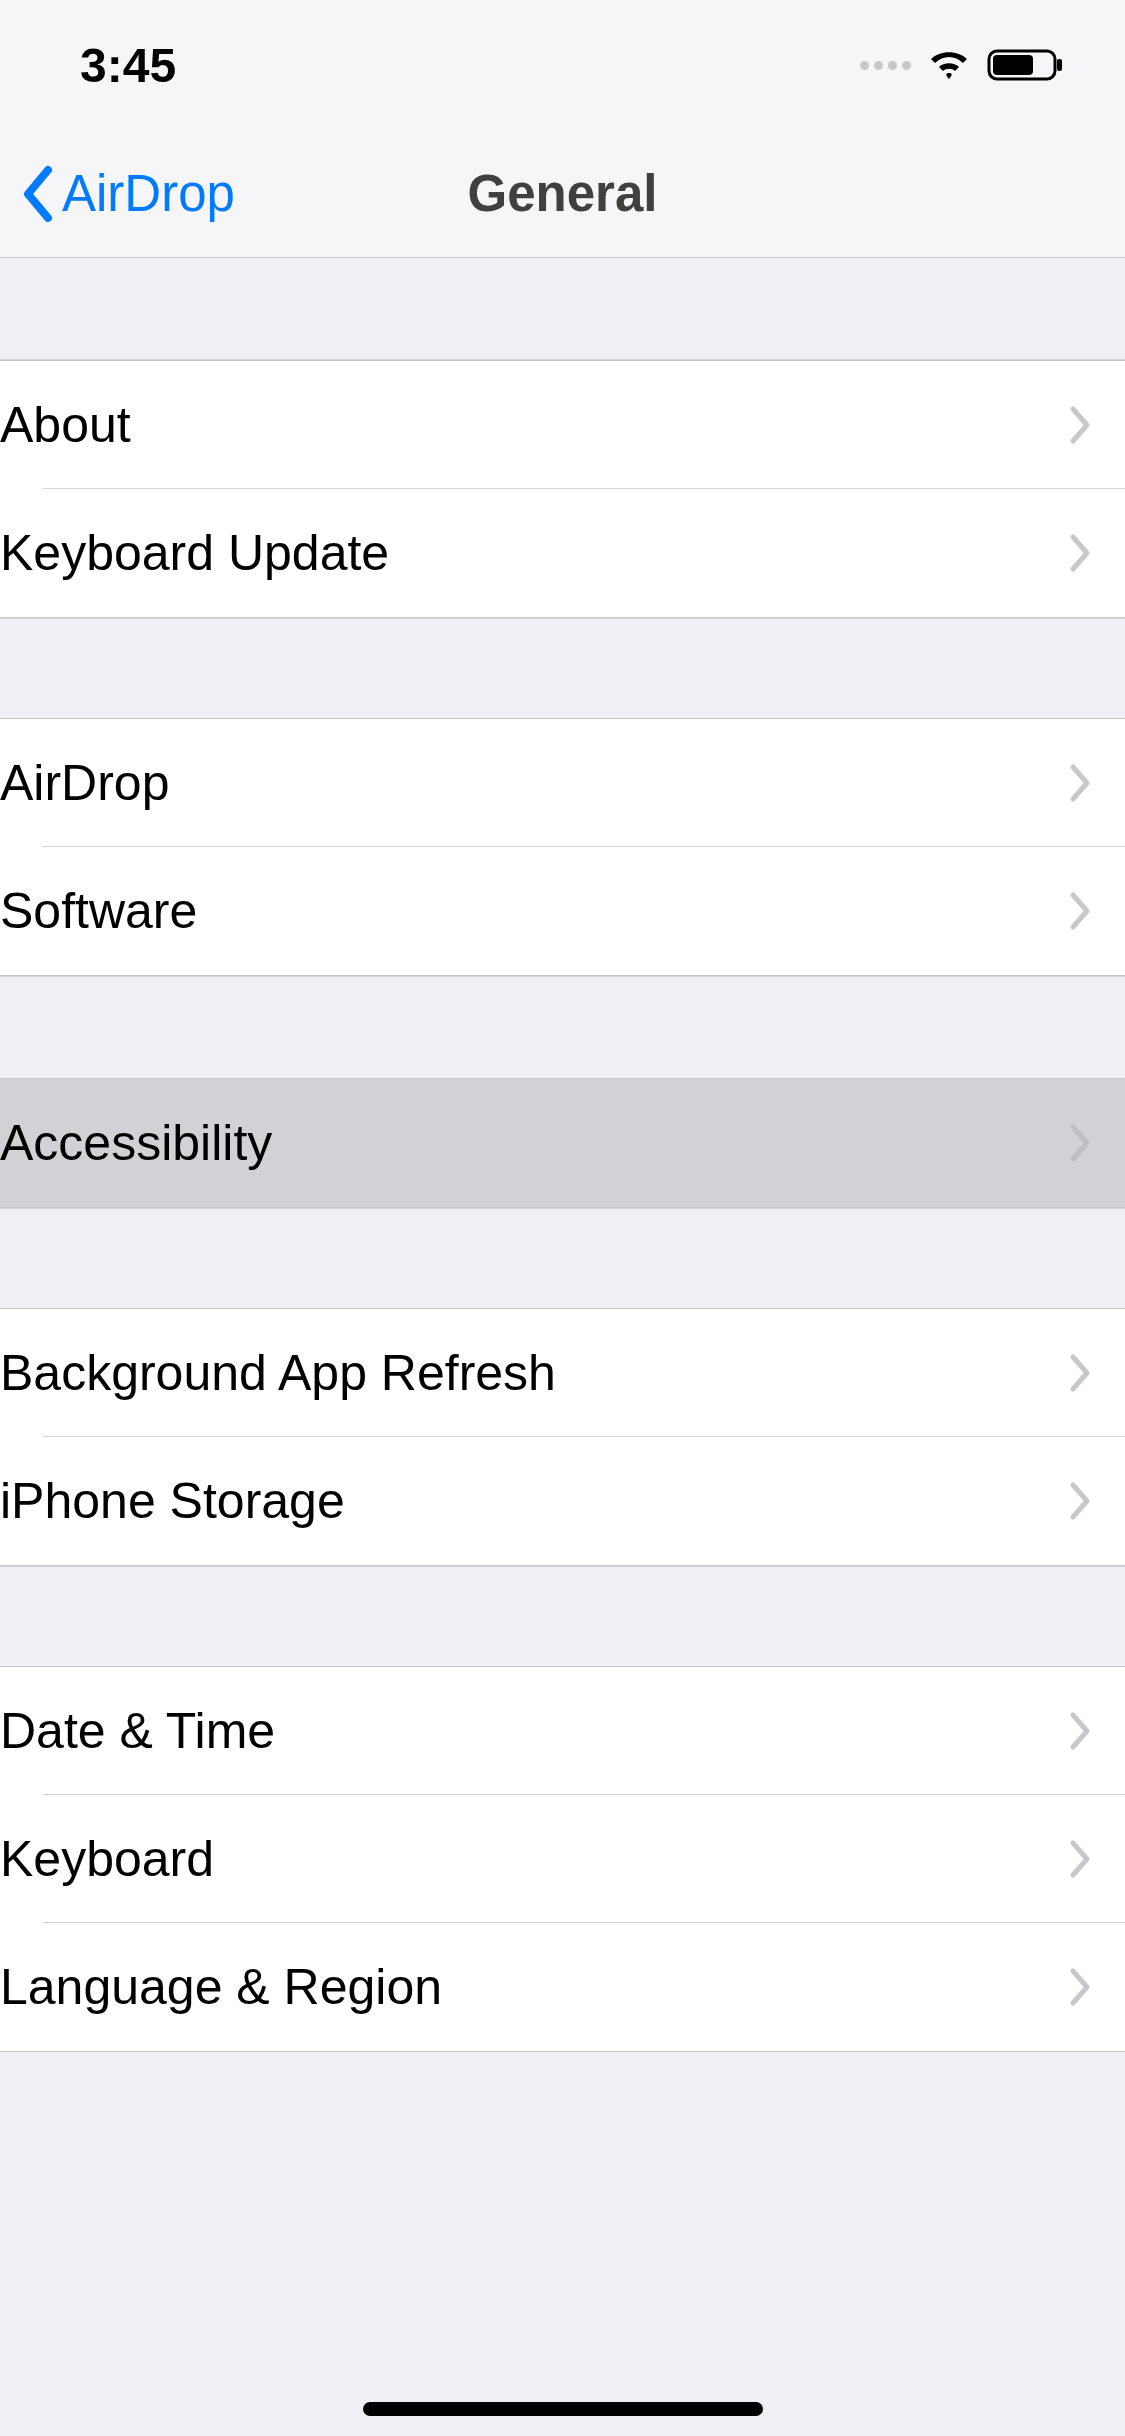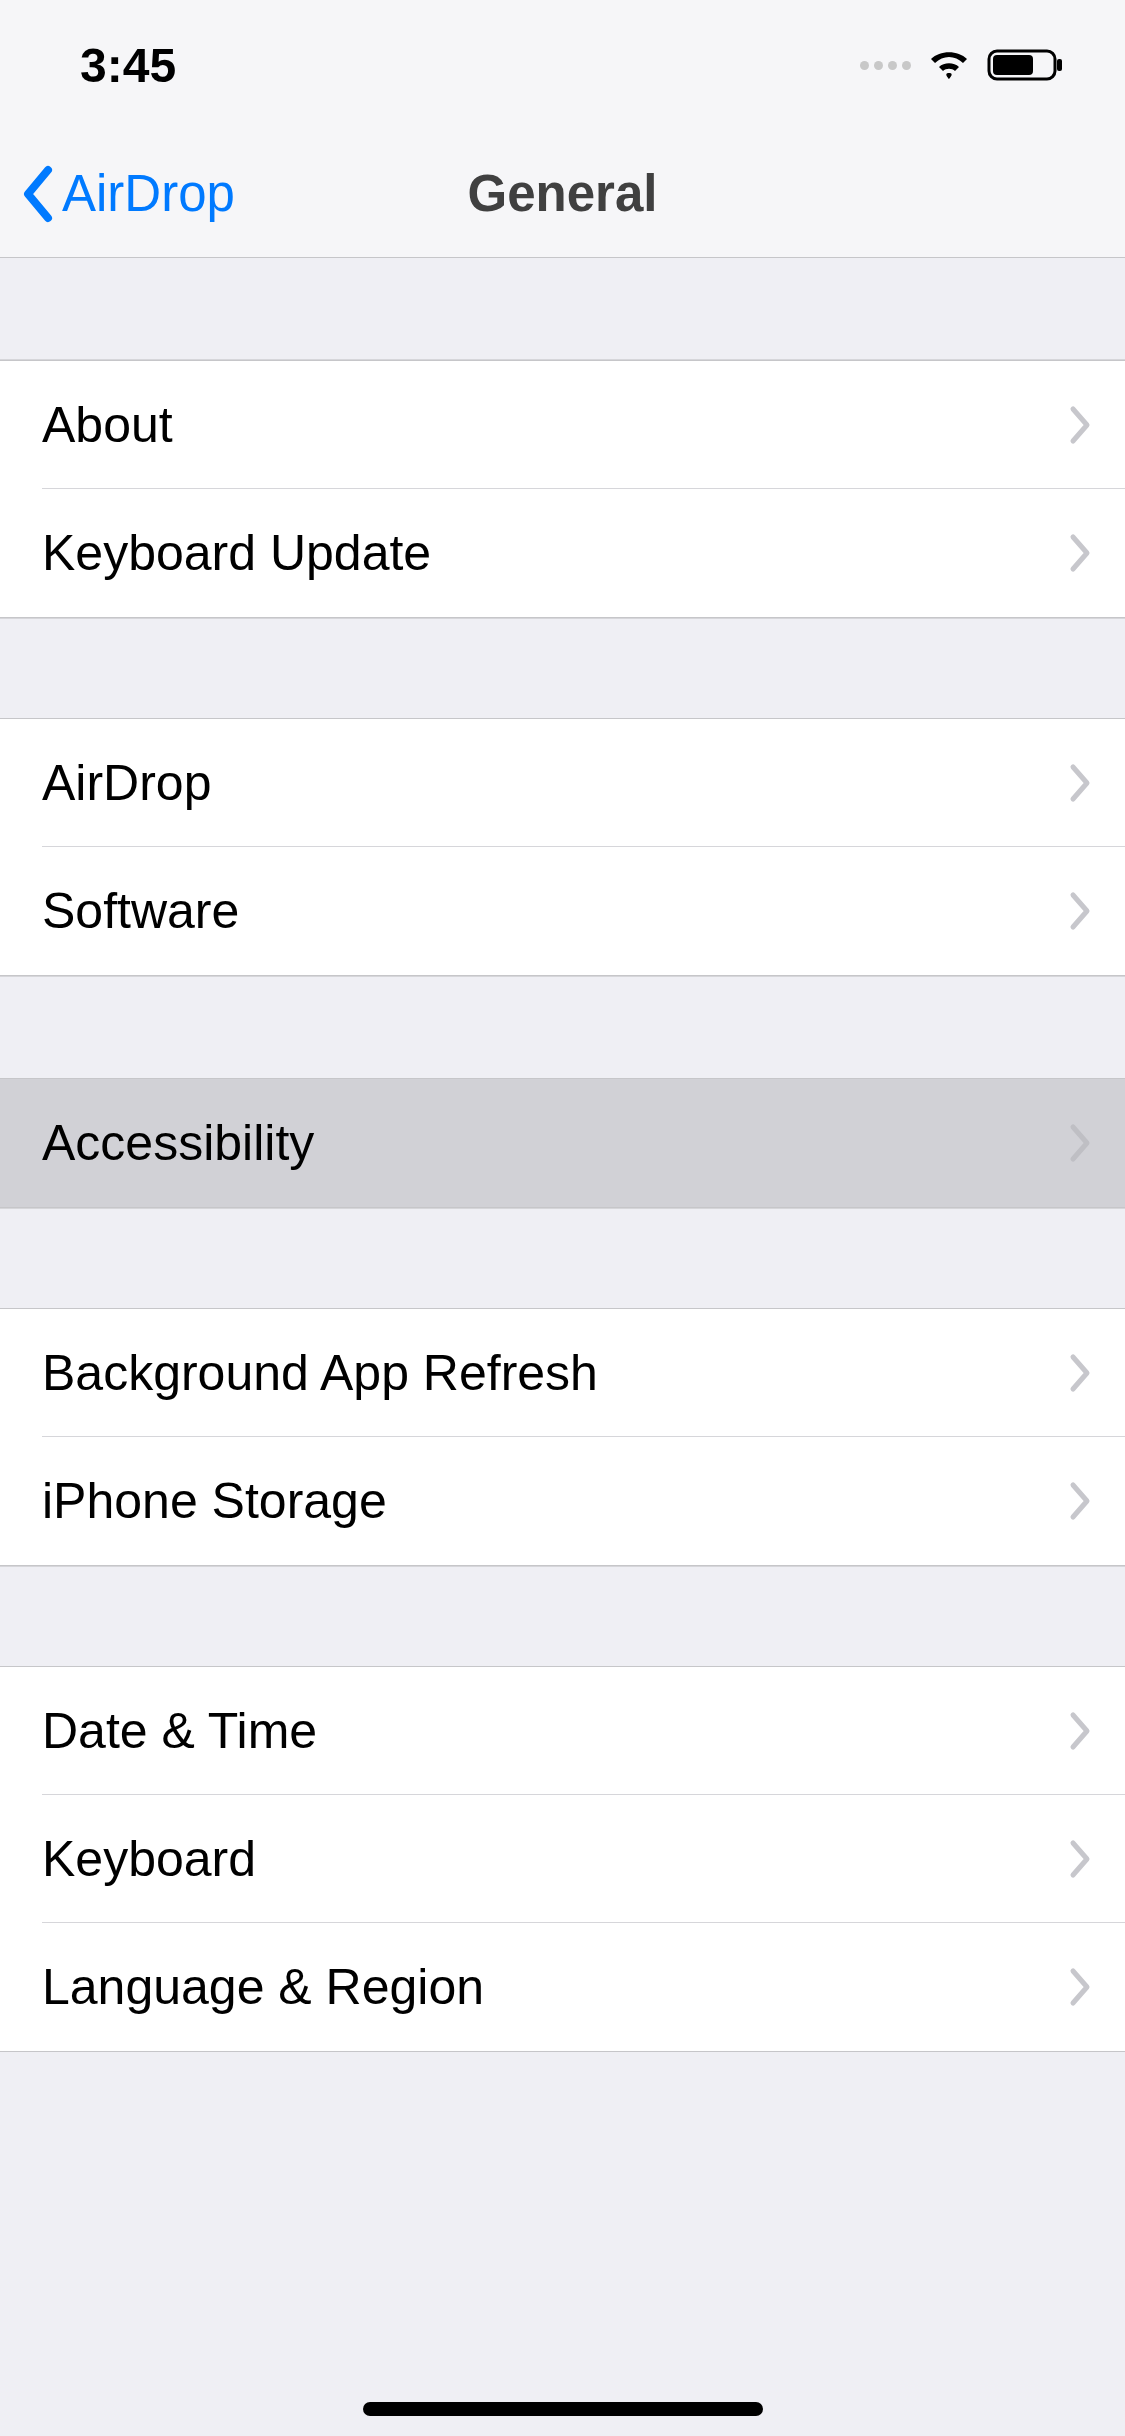--- a/index.html
+++ b/index.html
@@ -99,21 +99,20 @@
     }
     .group {
       background: #fff;
       border-top: 1px solid #c6c6c9;
       border-bottom: 1px solid #c6c6c9;
     }
     .row {
       display: flex;
       align-items: center;
       height: 128px;
-      padding-left: 42px;
       padding-right: 32px;
       cursor: pointer;
       position: relative;
     }
     .row:not(:last-child)::after {
       content: "";
       position: absolute;
       bottom: 0;
       left: 42px;
       right: 0;

